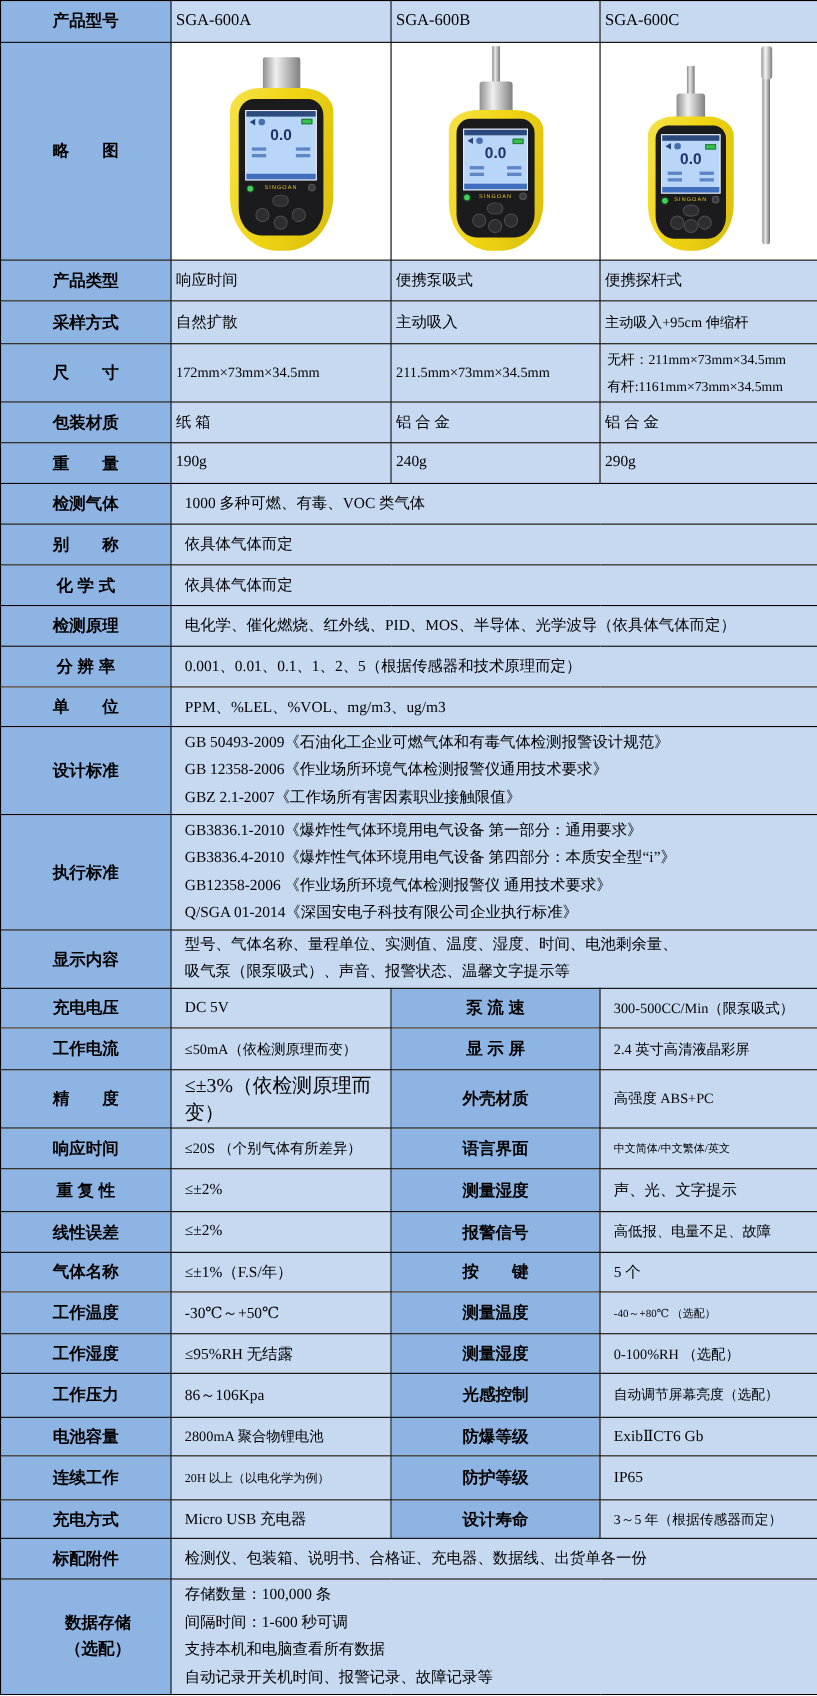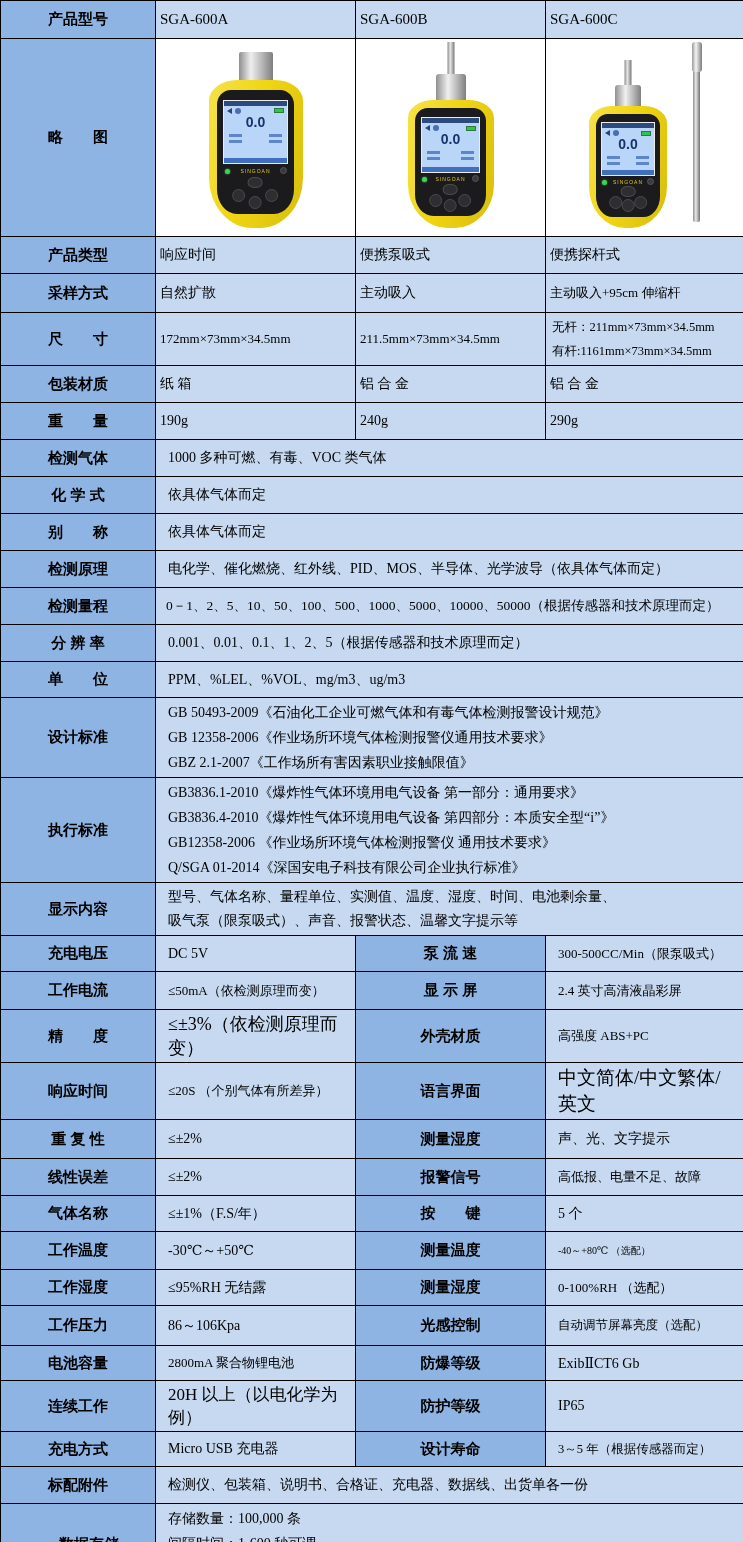--- a/index.html
+++ b/index.html
@@ -254,34 +254,30 @@
     <td class="val c">190g</td>
     <td class="val c">240g</td>
     <td class="val c">290g</td>
   </tr>
 
   <tr style="height:37px">
     <td class="lbl">检测气体</td>
     <td class="val" colspan="3">1000 多种可燃、有毒、VOC 类气体</td>
   </tr>
   <tr style="height:37px">
+    <td class="lbl">别　　称</td>
+    <td class="val" colspan="3">依具体气体而定</td>
+  </tr>
+  <tr style="height:37px">
     <td class="lbl">化 学 式</td>
     <td class="val" colspan="3">依具体气体而定</td>
   </tr>
   <tr style="height:37px">
-    <td class="lbl">别　　称</td>
-    <td class="val" colspan="3">依具体气体而定</td>
-  </tr>
-  <tr style="height:37px">
     <td class="lbl">检测原理</td>
     <td class="val" colspan="3">电化学、催化燃烧、红外线、PID、MOS、半导体、光学波导（依具体气体而定）</td>
-  </tr>
-  <tr style="height:37px">
-    <td class="lbl">检测量程</td>
-    <td class="val nowrap" colspan="3">0－1、2、5、10、50、100、500、1000、5000、10000、50000（根据传感器和技术原理而定）</td>
   </tr>
   <tr style="height:37px">
     <td class="lbl">分 辨 率</td>
     <td class="val" colspan="3">0.001、0.01、0.1、1、2、5（根据传感器和技术原理而定）</td>
   </tr>
   <tr style="height:36px">
     <td class="lbl">单　　位</td>
     <td class="val" colspan="3">PPM、%LEL、%VOL、mg/m3、ug/m3</td>
   </tr>
 
@@ -327,21 +323,21 @@
   <tr style="height:36px">
     <td class="lbl">精　　度</td>
     <td class="val" style="font-size:18px">≤±3%（依检测原理而变）</td>
     <td class="lbl">外壳材质</td>
     <td class="val" style="font-size:13px">高强度 ABS+PC</td>
   </tr>
   <tr style="height:37px">
     <td class="lbl">响应时间</td>
     <td class="val" style="font-size:13px;white-space:nowrap">≤20S （个别气体有所差异）</td>
     <td class="lbl">语言界面</td>
-    <td class="val" style="font-size:19px">中文简体/中文繁体/英文</td>
+    <td class="val" style="font-size:10px">中文简体/中文繁体/英文</td>
   </tr>
   <tr style="height:39px">
     <td class="lbl">重 复 性</td>
     <td class="val">≤±2%</td>
     <td class="lbl">测量湿度</td>
     <td class="val">声、光、文字提示</td>
   </tr>
   <tr style="height:37px">
     <td class="lbl">线性误差</td>
     <td class="val">≤±2%</td>
@@ -373,21 +369,21 @@
     <td class="val" style="font-size:12.5px;white-space:nowrap">自动调节屏幕亮度（选配）</td>
   </tr>
   <tr style="height:35px">
     <td class="lbl">电池容量</td>
     <td class="val" style="font-size:13px">2800mA 聚合物锂电池</td>
     <td class="lbl">防爆等级</td>
     <td class="val">ExibⅡCT6 Gb</td>
   </tr>
   <tr style="height:40px">
     <td class="lbl">连续工作</td>
-    <td class="val" style="font-size:17px">20H 以上（以电化学为例）</td>
+    <td class="val" style="font-size:11px">20H 以上（以电化学为例）</td>
     <td class="lbl">防护等级</td>
     <td class="val">IP65</td>
   </tr>
   <tr style="height:35px">
     <td class="lbl">充电方式</td>
     <td class="val">Micro USB 充电器</td>
     <td class="lbl">设计寿命</td>
     <td class="val" style="font-size:12.5px;white-space:nowrap">3～5 年（根据传感器而定）</td>
   </tr>
 

